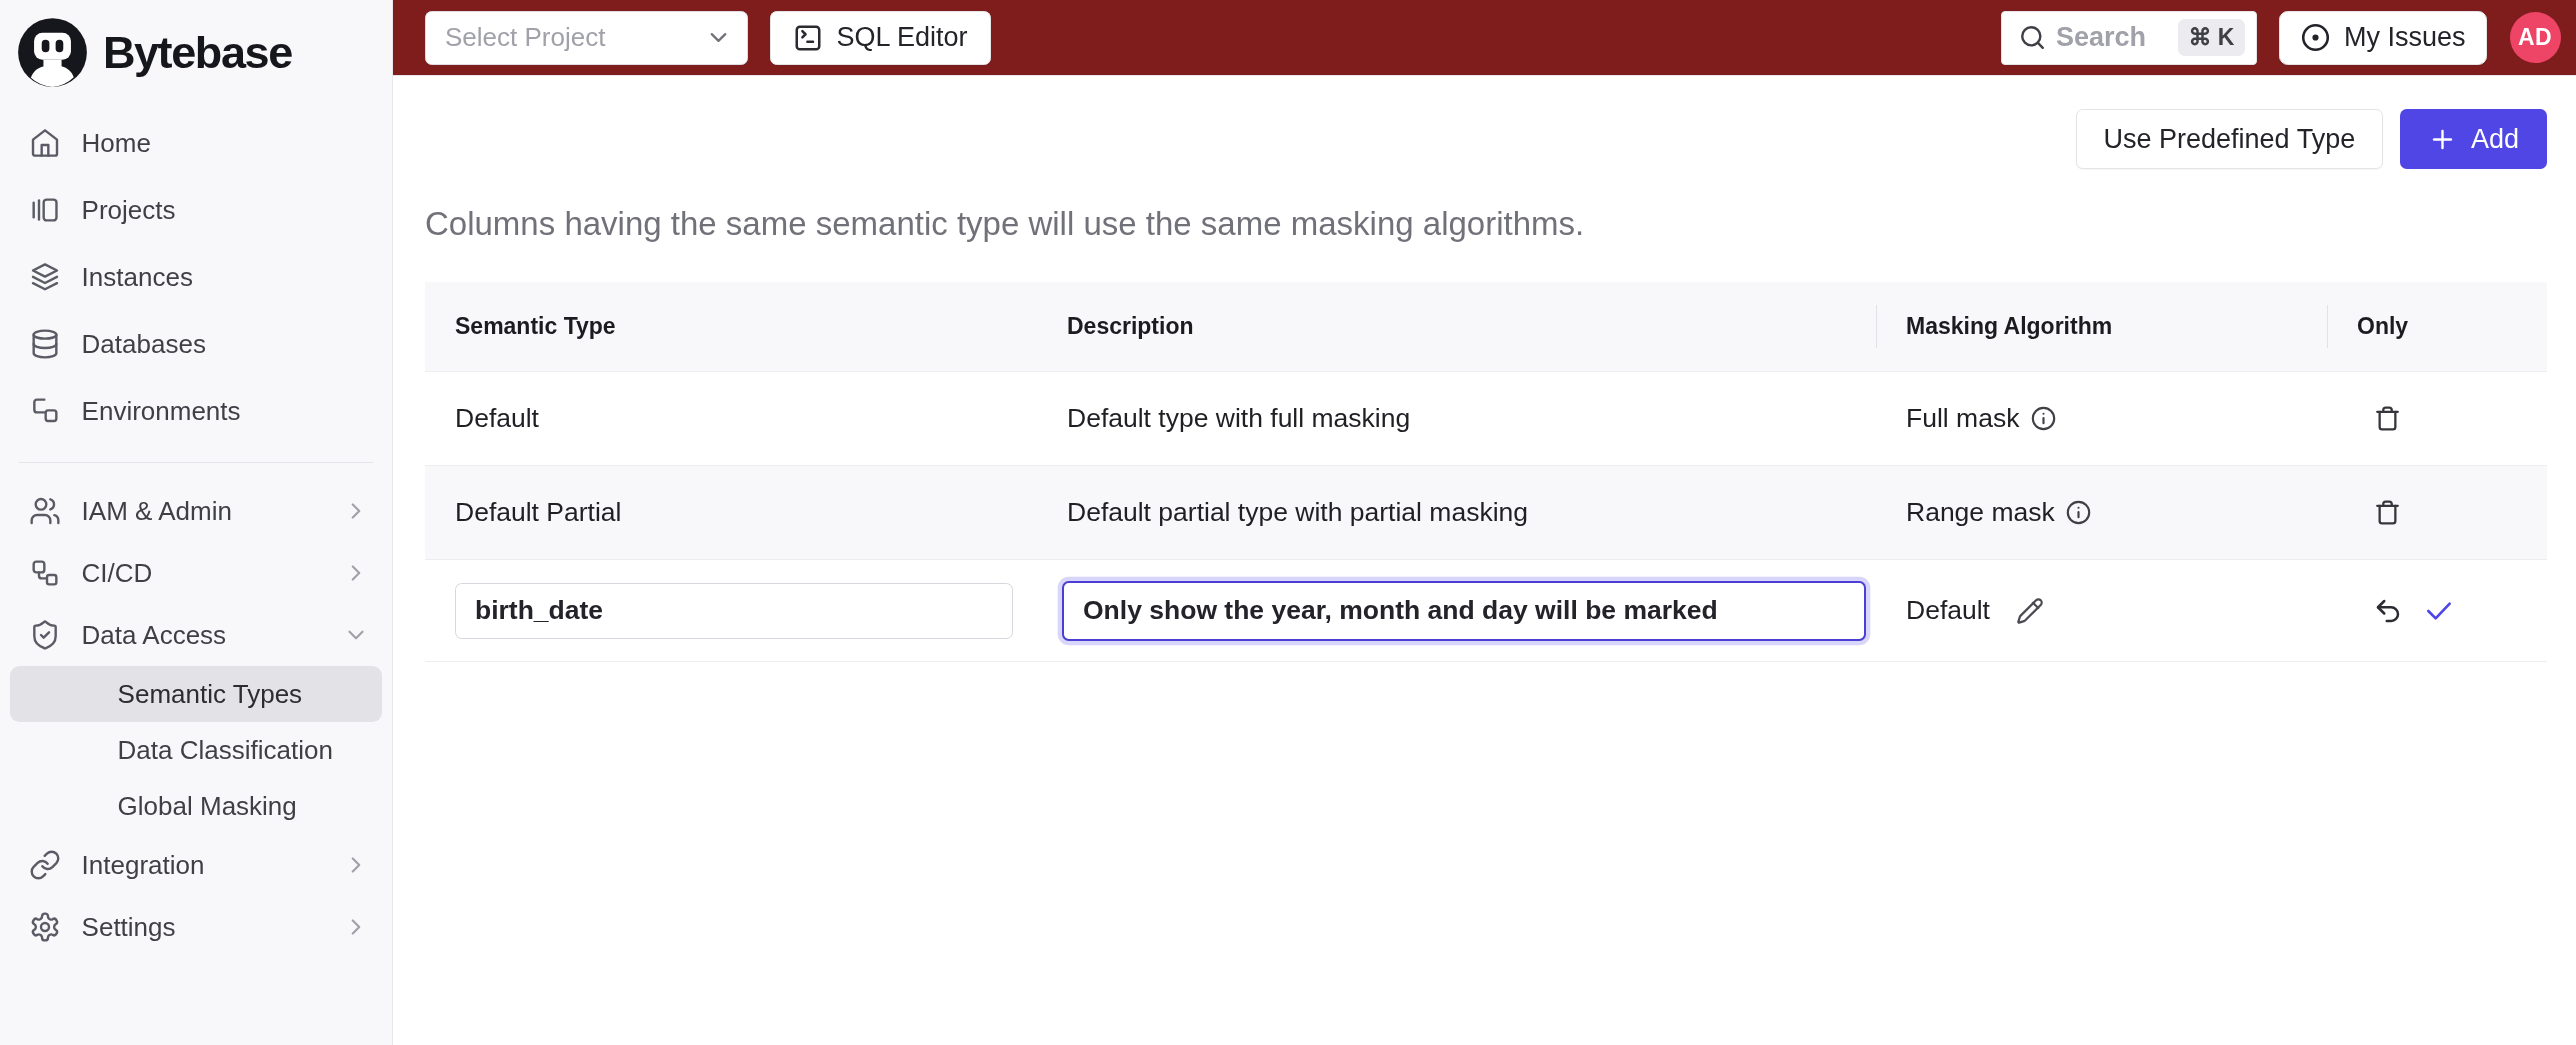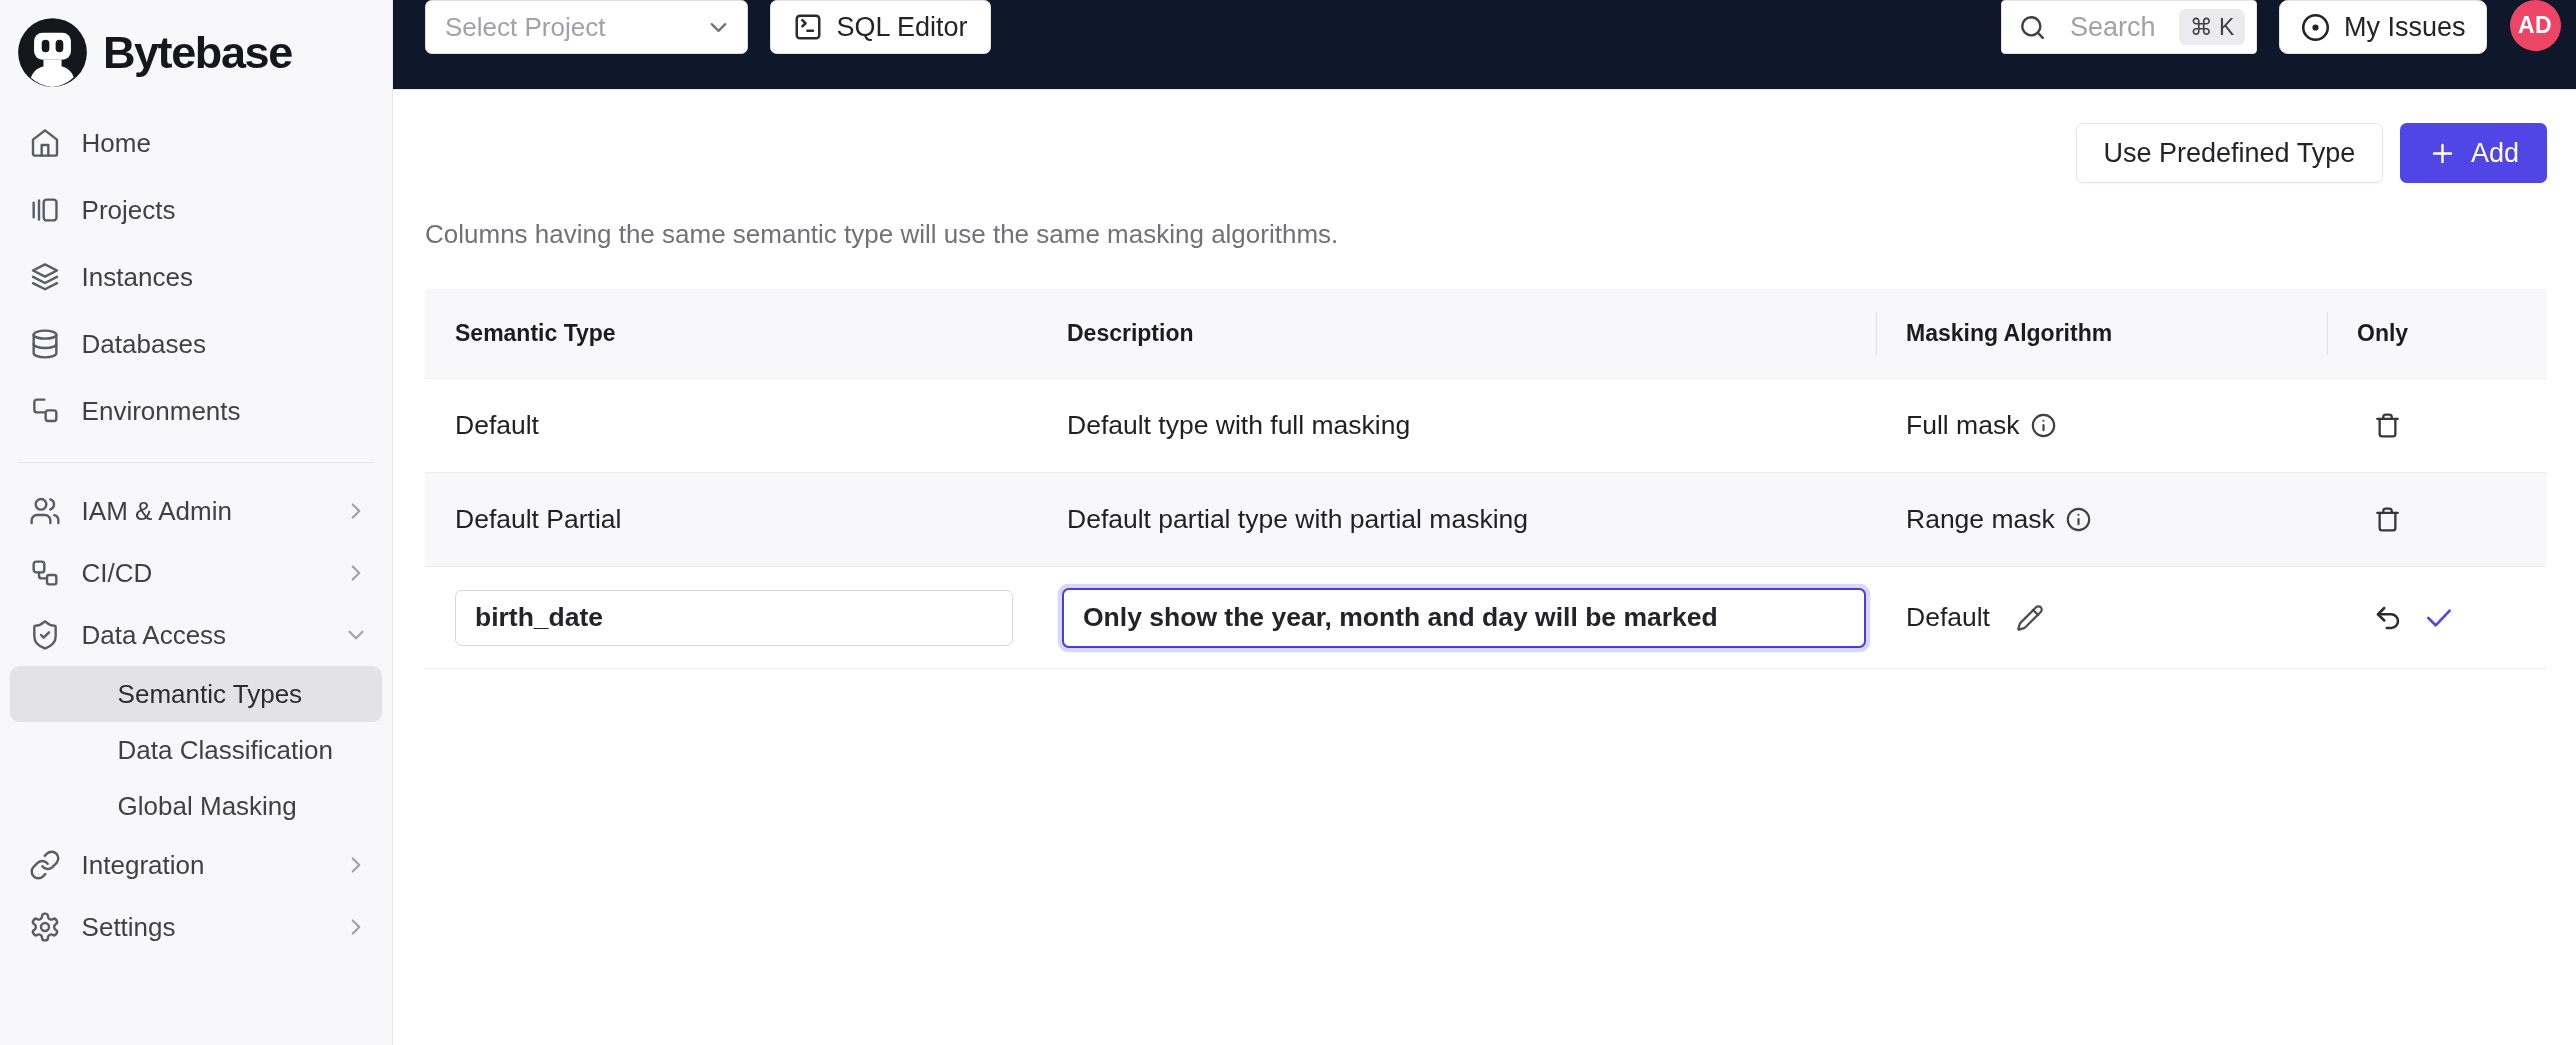--- a/index.html
+++ b/index.html
@@ -35,45 +35,45 @@
     height:56px; display:flex; align-items:center;
     padding-left:108px; border-radius:9.6px;
     font-size:26px; color:#3f3f46; cursor:pointer;
   }
   .sub-item.selected { background:#e3e3e7; color:#2c2c31; }
 
   
   .main { flex:1; display:flex; flex-direction:column; min-width:0; }
 
   .topbar {
-    height:90px; flex:none; background:#0f172a;
+    height:76px; flex:none; background:#7f1d1d;
     border-bottom:1px solid #e7e7ea;
-    display:flex; 
+    display:flex; align-items:center;
     padding:0 15.4px 0 32px; gap:22px;
   }
   .select-project {
     width:323px; height:54px; background:#fff;
     border:1px solid #dcdce2; border-radius:6.7px;
     display:flex; align-items:center; justify-content:space-between;
     padding:0 15.4px 0 19px; font-size:26px; color:#a1a1aa; cursor:pointer;
   }
   .select-project .chev { width:27px; height:27px; color:#71717a; }
   .btn {
     display:flex; align-items:center; justify-content:center; gap:13.5px;
     background:#fff; border:1px solid #e4e4e7; border-radius:6.7px;
     font-size:27px; color:#232329; cursor:pointer;
     box-shadow:0 1px 1.9px rgba(0,0,0,0.04);
   }
   .sql-editor-btn { height:54px; padding:0 22px; }
   .sql-editor-btn .ico { width:30px; height:30px; color:#2a2a30; }
   .topbar-spacer { flex:1; }
   .search-box {
     width:256px; height:54px; border:1px solid #e4e4e7; border-radius:4px;
-    display:flex; align-items:center; gap:23px; padding:0 10.6px 0 16.4px;
-    background:#fff; cursor:pointer; box-shadow:0 1px 1.9px rgba(0,0,0,0.04);
+    display:flex; align-items:center; gap:9px; padding:0 10.6px 0 16.4px;
+    background:#fff; cursor:pointer; box-shadow:0 1px 1.9px rgba(0,0,0,0.04);font-weight:bold;
   }
   .search-box .ico { width:29px; height:29px; color:#3f3f46; }
   .search-placeholder { font-size:27px; color:#a1a1aa; flex:1; }
   .kbd {
     background:#ececf0; border-radius:6.7px; padding:4.8px 10.6px;
     font-size:23px; color:#3f3f46; white-space:nowrap;
   }
   .my-issues-btn { height:54px; padding:0 20px; border-radius:8.7px; }
   .my-issues-btn .ico { width:31px; height:31px; color:#232329; }
   .avatar {
@@ -86,21 +86,21 @@
   
   .content { padding:33px 29px 0 32px; flex:1; }
   .actions-row { display:flex; justify-content:flex-end; gap:16.4px; }
   .btn-outline { height:60px; padding:0 27px; font-size:27px; }
   .btn-primary {
     height:60px; padding:0 28px; display:flex; align-items:center; gap:14.4px;
     background:#4f46e5; border:none; border-radius:6.7px;
     color:#fff; font-size:27px; cursor:pointer;
   }
   .btn-primary .ico { width:29px; height:29px; color:#fff; }
-  .note { margin:36px 0 39px; font-size:26px; color:#71717a; }
+  .note { margin:36px 0 39px; font-size:33px; color:#71717a; }
 
   
   .sem-table { width:100%; }
   .trow { display:grid; grid-template-columns:612px 1fr 451px 220px; }
   .thead { background:#f8f8fa; height:89px; }
   .th {
     display:flex; align-items:center; position:relative;
     padding:0 24px 0 30px; font-size:23px; font-weight:700; color:#1b1b20;
   }
   .th.sep::before {

